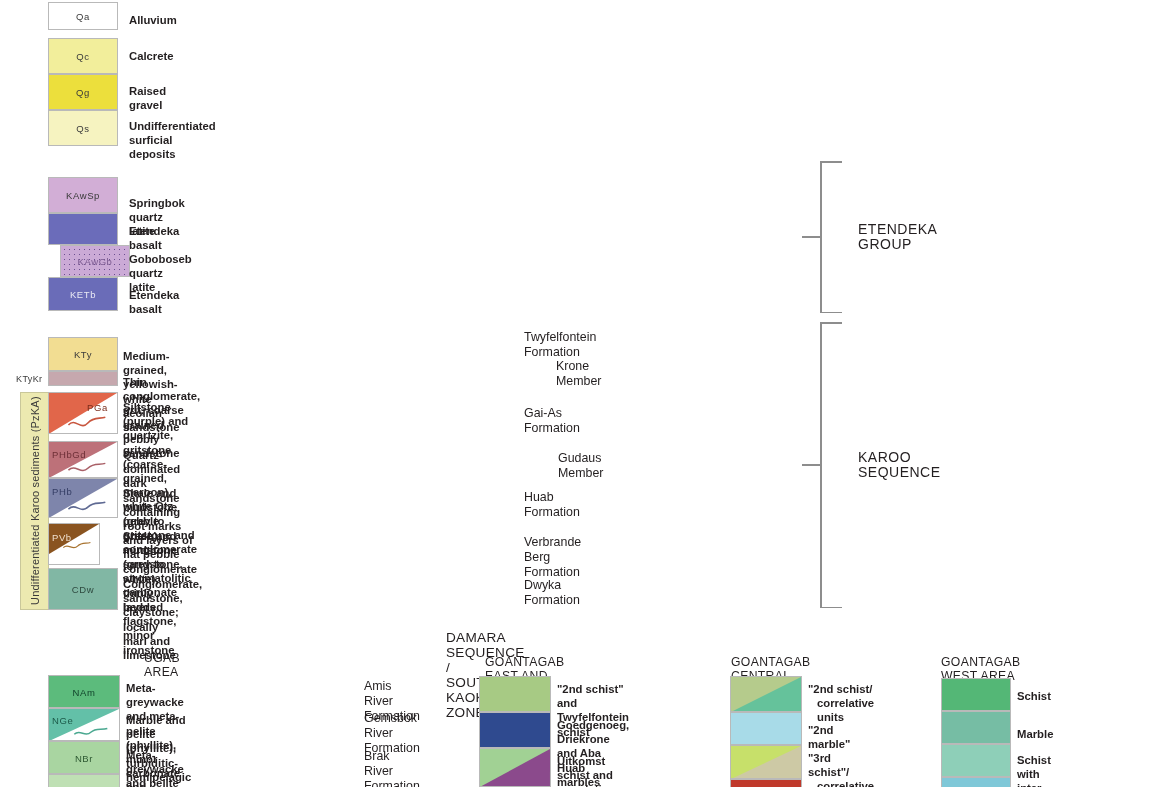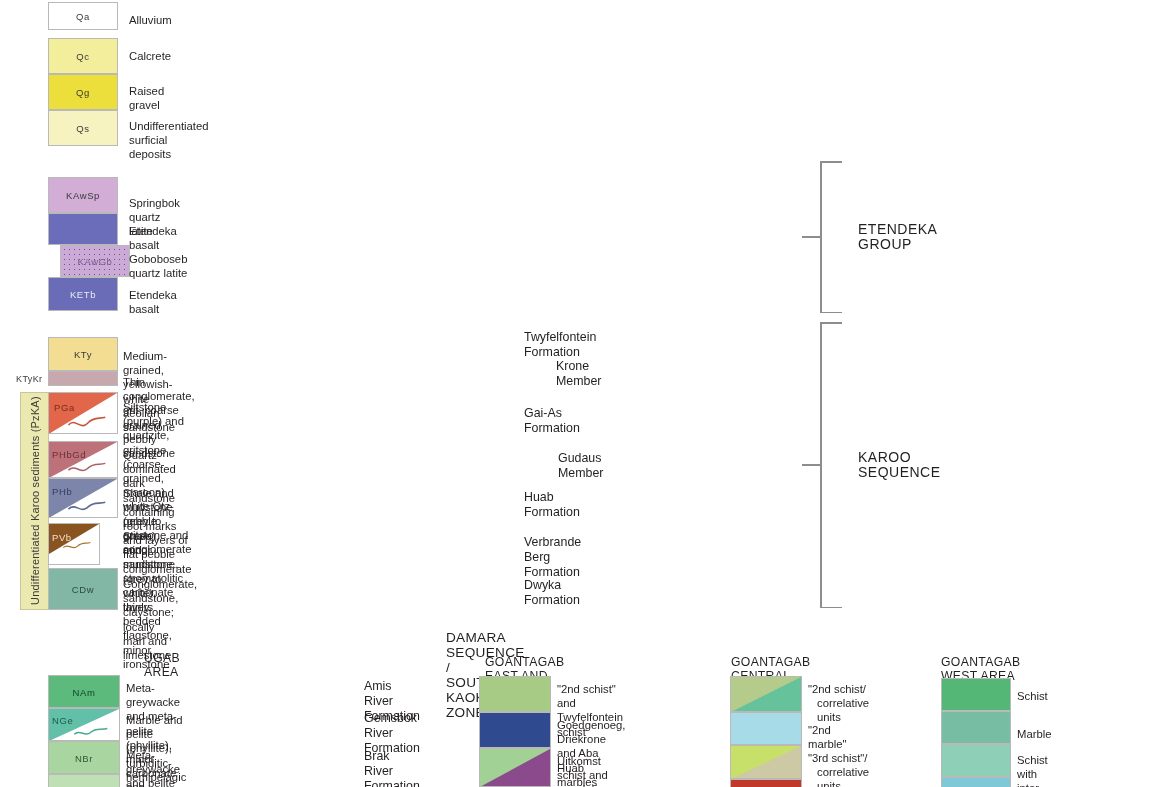--- a/index.html
+++ b/index.html
@@ -11,21 +11,21 @@
     overflow:hidden;
     position:relative;
   }
   .abs{position:absolute;}
   .sw{position:absolute;box-sizing:border-box;border:1px solid #b9b9b9;overflow:hidden;}
   .swlbl{
     position:absolute;left:0;right:0;top:50%;transform:translateY(-50%);
     text-align:center;font-size:9.5px;letter-spacing:.6px;color:#3a3a3a;
     white-space:nowrap;
   }
-  .desc{position:absolute;font-size:11.3px;line-height:14.2px;color:#231f20;}
+  .desc{position:absolute;font-size:11.3px;line-height:14.2px;color:#231f20;font-weight:bold;}
   .fmname{position:absolute;font-size:12.4px;line-height:15px;color:#231f20;}
   .hdr{position:absolute;font-size:12.2px;letter-spacing:.35px;color:#231f20;}
   .hdrbig{position:absolute;font-size:13.6px;letter-spacing:.3px;color:#231f20;}
   .grplbl{position:absolute;font-size:14px;line-height:14.5px;letter-spacing:.5px;color:#231f20;}
   .vlabel{
     position:absolute;writing-mode:vertical-rl;transform:rotate(180deg);
     font-size:11px;letter-spacing:.2px;color:#3a3a3a;
     display:flex;align-items:center;justify-content:center;
   }
   .tri{position:absolute;inset:0;}
@@ -113,21 +113,21 @@
 
   <div class="sw" style="left:48px;top:371px;width:70px;height:15px;background:#c6a8ae;"></div>
   <div class="abs" style="left:16px;top:374px;font-size:9px;letter-spacing:.4px;color:#3a3a3a;">KTyKr</div>
   <div class="desc" style="left:123px;top:375px;">Thin conglomerate, grit, coarse grained pebbly sandstone</div>
 
   <div class="sw" style="left:48px;top:392px;width:70px;height:42px;background:#ffffff;">
     <svg class="tri" viewBox="0 0 70 42" preserveAspectRatio="none">
       <polygon points="0,0 70,0 0,42" fill="#e1664a"></polygon>
       <path d="M20,33 C27,25 33,39 40,31 C46,24 52,27 58,25" stroke="#c8563f" stroke-width="1.6" fill="none"></path>
     </svg>
-    <span class="swlbl" style="top:9px;transform:none;text-align:left;padding-left:5px;color:#7a2d1c;">PGa</span>
+    <span class="swlbl" style="top:9px;transform:none;text-align:left;padding-left:5px;color:#7a2d1c;margin-left:33px;">PGa</span>
   </div>
   <div class="desc" style="left:123px;top:400px;">
     <div>Siltstone (purple) and quartzite, gritstone (coarse-grained,</div>
     <div>maroon), white Qtz-pebble gritstone and conglomerate</div>
   </div>
 
   <div class="sw" style="left:48px;top:441px;width:70px;height:37px;background:#ffffff;">
     <svg class="tri" viewBox="0 0 70 37" preserveAspectRatio="none">
       <polygon points="0,0 70,0 0,37" fill="#bd7179"></polygon>
       <path d="M20,29 C27,22 33,34 40,27 C46,21 52,24 58,22" stroke="#a95f66" stroke-width="1.6" fill="none"></path>

